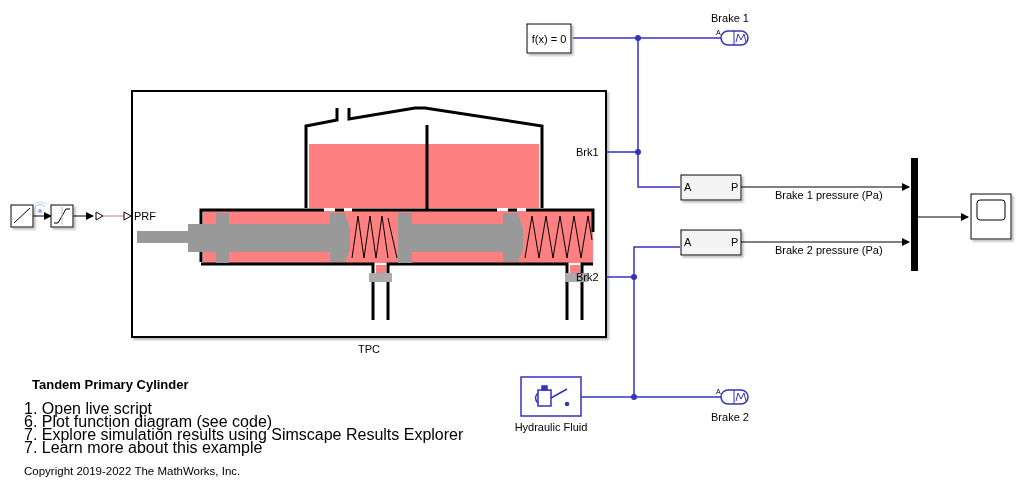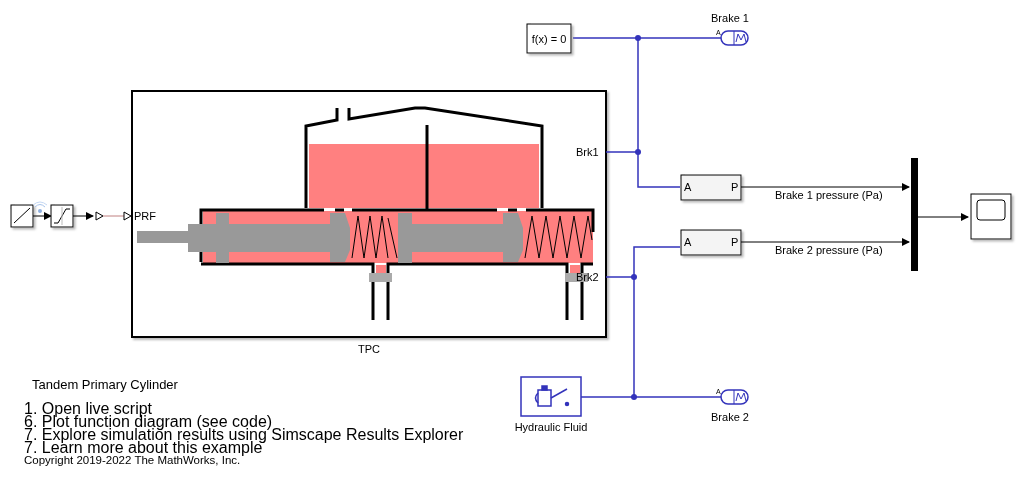--- a/index.html
+++ b/index.html
@@ -1,22 +1,22 @@
 <!DOCTYPE html>
 <html><head>
 <meta charset="utf-8">
 <style>
   html,body{margin:0;padding:0;background:#fff;}
   body{width:1023px;height:491px;position:relative;overflow:hidden;font-family:"Liberation Sans",sans-serif;}
   svg{position:absolute;left:0;top:0;}
   .lbl{font-family:"Liberation Sans",sans-serif;font-size:11px;fill:#000;}
   .txt{position:absolute;font-family:"Liberation Sans",sans-serif;color:#000;white-space:nowrap;}
-  .title{font-weight:normal;font-size:13px;left:32px;top:377px;}
+  .title{font-weight:bold;font-size:13px;left:32px;top:377px;}
   .item{font-size:16px;left:24px;line-height:13px;}
-  .copy{font-size:11.5px;left:24px;top:454px;}
+  .copy{font-size:11.5px;left:24px;top:465px;}
 </style>
 </head>
 <body>
 
 <svg width="1023" height="491" viewBox="0 0 1023 491">
   <defs>
     <marker id="arr" markerWidth="8" markerHeight="8" refX="7" refY="4" orient="auto" markerUnits="userSpaceOnUse">
       <path d="M0,0 L8,4 L0,8 z" fill="#000"></path>
     </marker>
     <filter id="sh" x="-10%" y="-10%" width="130%" height="130%">

